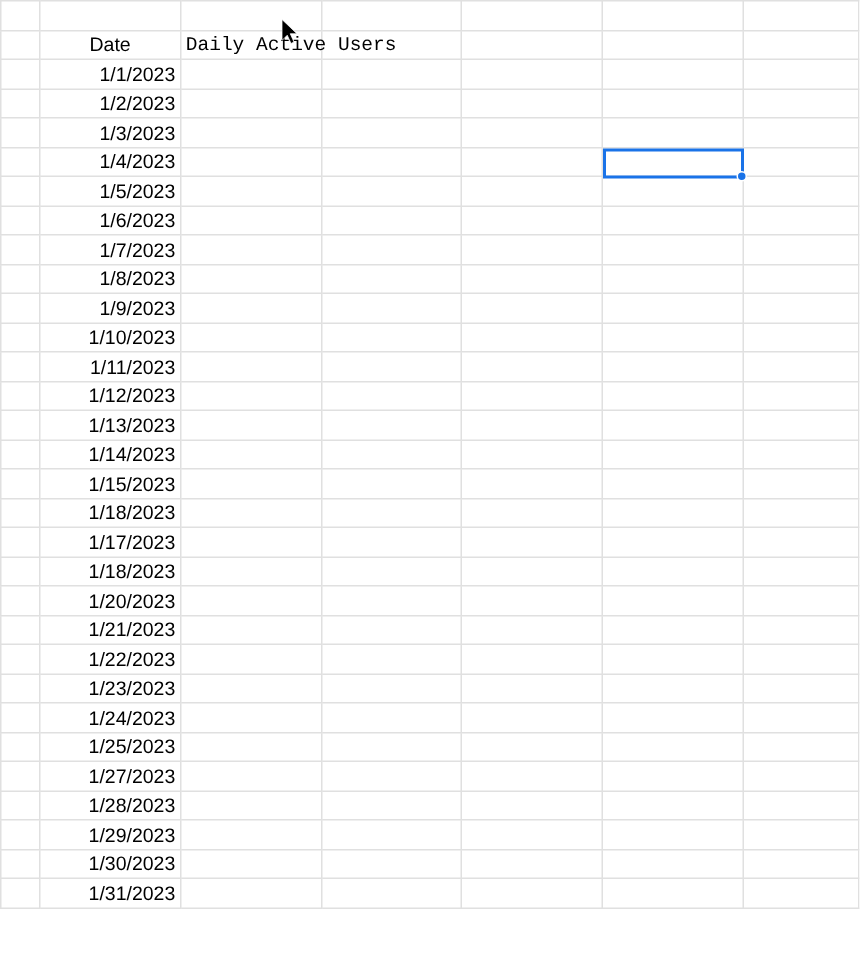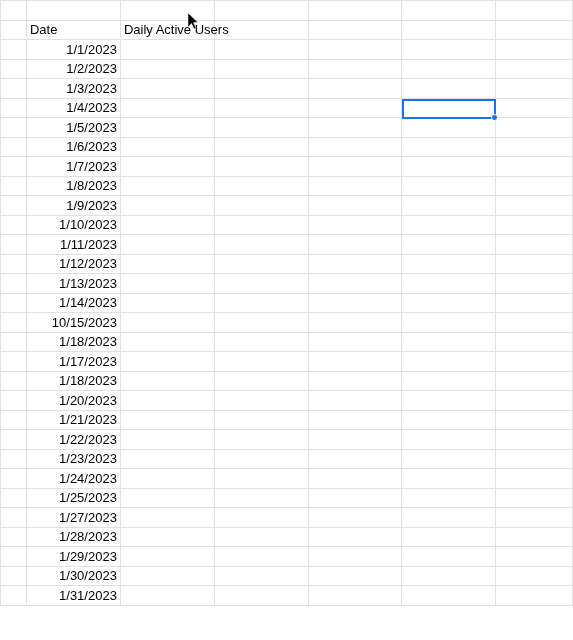--- a/index.html
+++ b/index.html
@@ -31,27 +31,27 @@
       padding: 1px 4px 1px 4px;
       vertical-align: middle;
       white-space: nowrap;
       overflow: visible;
       font-size: 13px;
       color: #000;
       position: relative;
     }
     .col-a { width: 26px; }
     .col-b { width: 94px; text-align: right; padding-right: 3px; }
-    .col-c { width: 94px; text-align: left; padding-left: 8px; }
+    .col-c { width: 94px; text-align: left; padding-left: 8px; font-family: Liberation Mono, monospace; }
     .col-d { width: 94px; }
     .col-e { width: 94px; }
     .col-f { width: 94px; }
     .col-g { width: 77px; }
     .header-cell {
-      text-align: left;
+      text-align: center;
       padding-left: 3px;
     }
     .selected-cell {
       position: absolute;
       border: 2px solid #1a73e8;
       pointer-events: none;
       z-index: 10;
     }
     .fill-handle {
       position: absolute;
@@ -224,21 +224,21 @@
     <div class="cell col-a"></div>
     <div class="cell col-b">1/14/2023</div>
     <div class="cell col-c"></div>
     <div class="cell col-d"></div>
     <div class="cell col-e"></div>
     <div class="cell col-f"></div>
     <div class="cell col-g"></div>
   </div>
   <div class="row">
     <div class="cell col-a"></div>
-    <div class="cell col-b">10/15/2023</div>
+    <div class="cell col-b">1/15/2023</div>
     <div class="cell col-c"></div>
     <div class="cell col-d"></div>
     <div class="cell col-e"></div>
     <div class="cell col-f"></div>
     <div class="cell col-g"></div>
   </div>
   <div class="row">
     <div class="cell col-a"></div>
     <div class="cell col-b">1/18/2023</div>
     <div class="cell col-c"></div>

